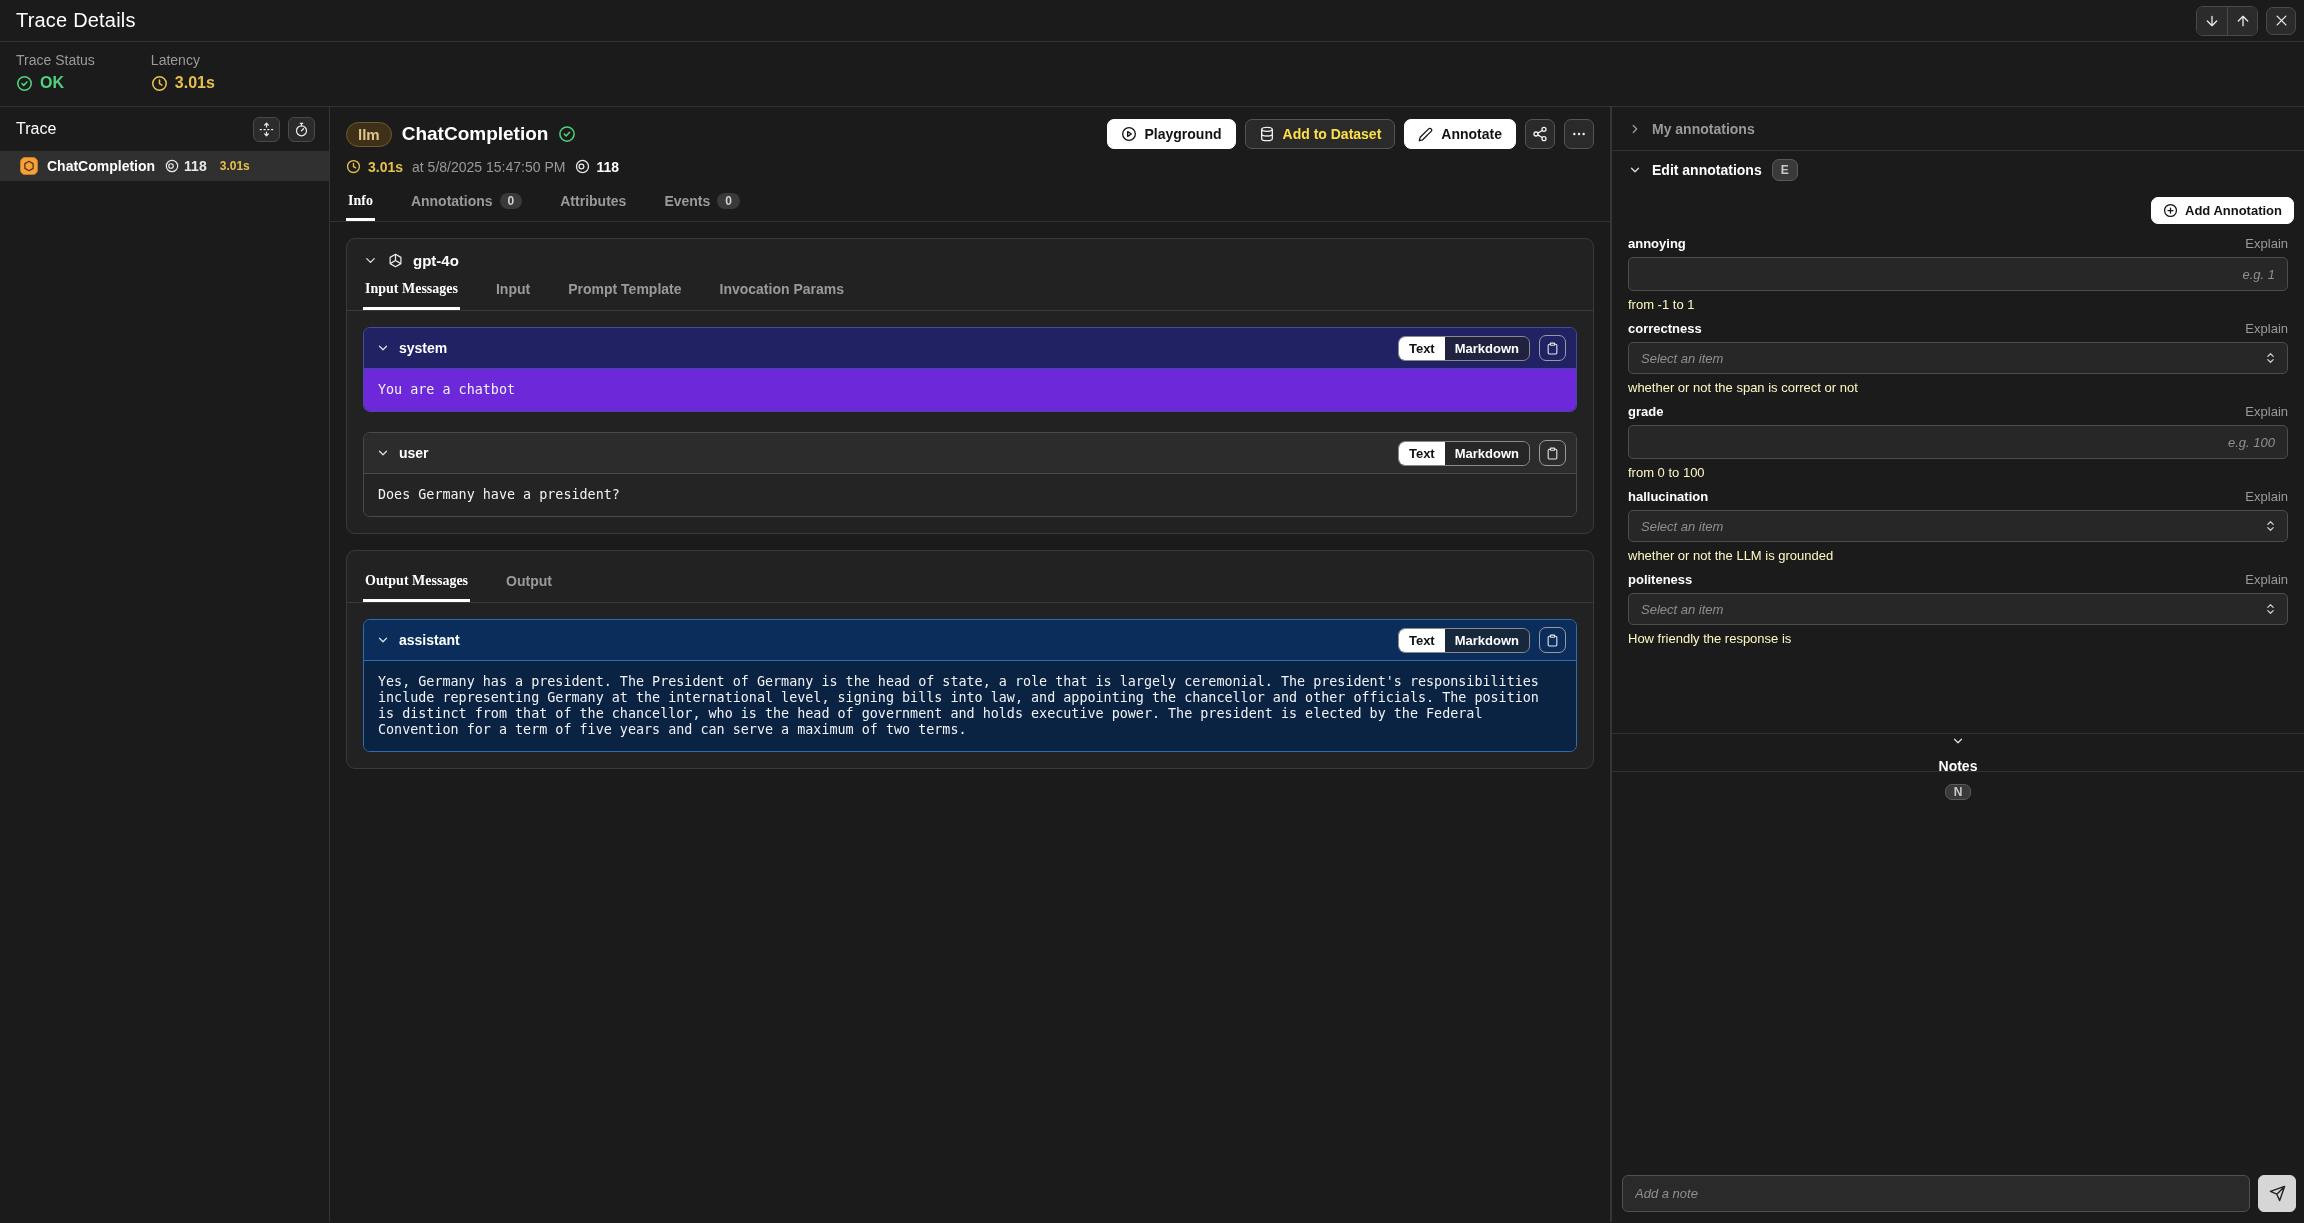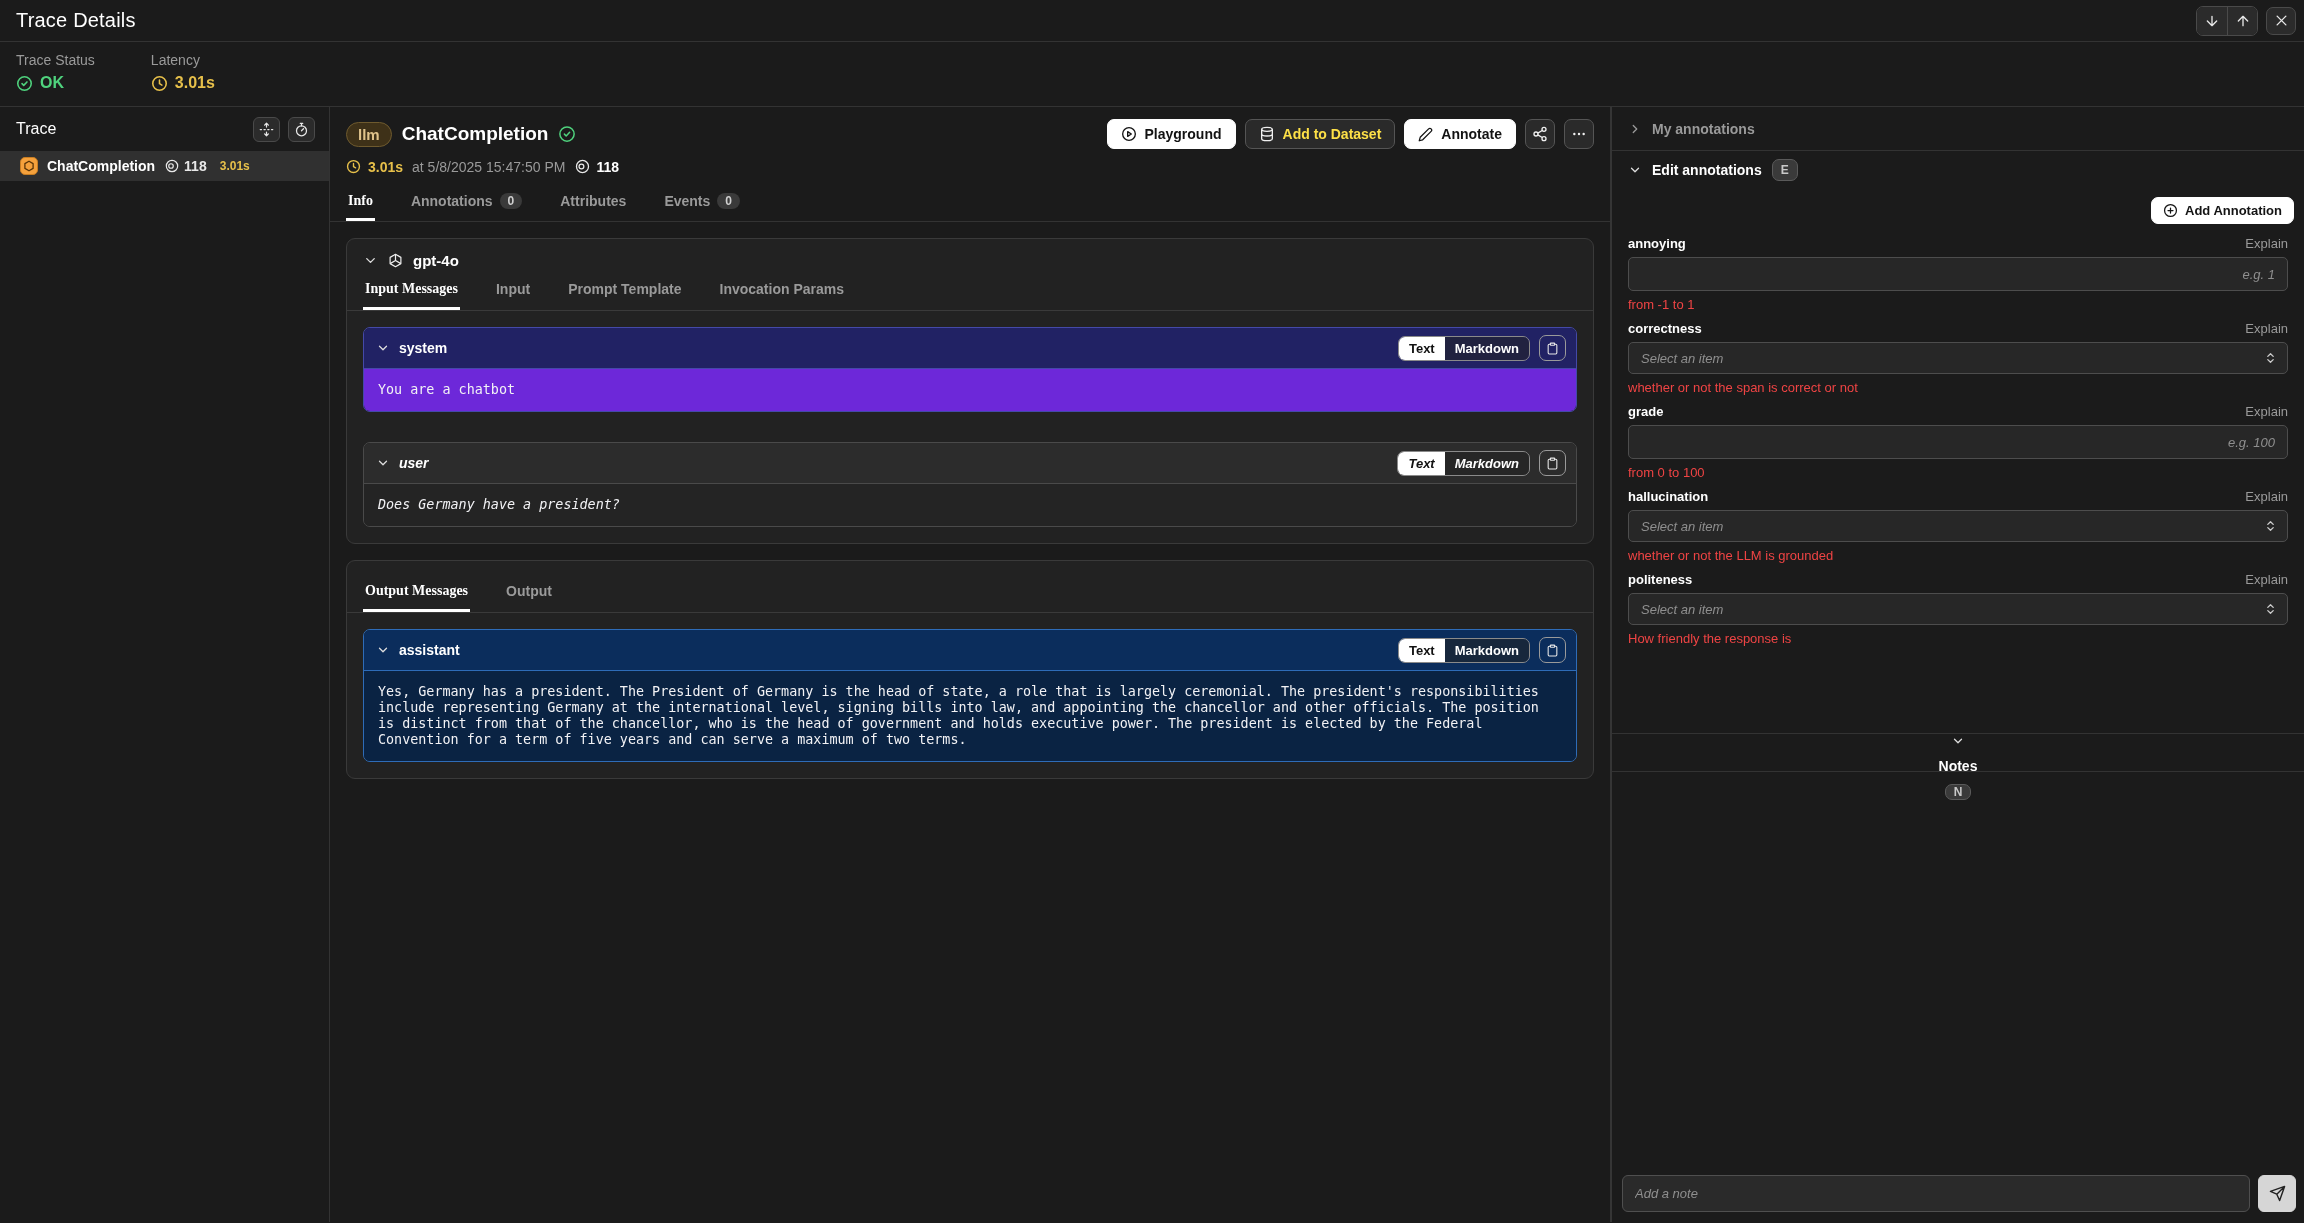--- a/index.html
+++ b/index.html
@@ -85,21 +85,21 @@
   
   .card { margin:16px; border:1px solid #3a3a3a; border-radius:9px; background:#222; overflow:hidden; }
   .card-head { display:flex; align-items:center; gap:9px; padding:13px 16px 2px 16px; }
   .card-title { font-size:15px; font-weight:700; }
   .card-tabs { display:flex; gap:34px; padding:0 16px; border-bottom:1px solid #3a3a3a; margin-top:6px; }
   .card-tabs .tab { font-size:14px; padding-bottom:10px; }
   .card-body { padding:16px; }
 
   
   .msg { border-radius:7px; border:1px solid; overflow:hidden; }
-  .msg + .msg { margin-top:30px;font-style:italic; }
+  .msg + .msg { margin-top:20px; }
   .msg-head { display:flex; align-items:center; justify-content:space-between; padding:7px 10px 7px 12px; }
   .msg-role { display:flex; align-items:center; gap:9px; font-size:14px; font-weight:700; }
   .msg-tools { display:flex; align-items:center; gap:9px; }
   .msg-body {
     padding:13px 14px; font-family:"DejaVu Sans Mono", monospace; font-size:13.4px;
     line-height:16px; color:#f2f2f5; white-space:pre-wrap; word-break:break-word;
   }
   .msg-system { border-color:#4449a8; } .msg-system .msg-head { background:#2022623; }
   .msg-system .msg-head { background:#212264; border-bottom:1px solid #4449a8; }
   .msg-system .msg-body { background:#6d28d9; }
@@ -132,21 +132,21 @@
     width:100%; height:34px; background:#272727; border:1px solid #4d4d4d; border-radius:5px;
     color:#eee; font-size:13px; padding:0 12px; text-align:right;
     font-family:"Liberation Sans", sans-serif;
   }
   .num-input::placeholder { color:#8f8f8f; font-style:italic; }
   .select {
     height:32px; background:#272727; border:1px solid #4d4d4d; border-radius:5px;
     display:flex; align-items:center; justify-content:space-between; padding:0 10px 0 12px; cursor:pointer;
   }
   .select-placeholder { color:#8f8f8f; font-style:italic; font-size:13px; }
-  .helper { color:#ef4444; font-size:13px; margin-top:6px; }
+  .helper { color:#fef9c3; font-size:13px; margin-top:6px; }
   .rp-notes-divider { border-top:1px solid #333; margin-top:78px; }
   .note-bar { position:absolute; left:10px; right:8px; bottom:10px; display:flex; gap:8px; }
   .note-input {
     flex:1; height:37px; background:#2a2a2a; border:1px solid #4f4f4f; border-radius:6px;
     color:#eee; font-size:13px; padding:0 12px; font-family:"Liberation Sans", sans-serif;
   }
   .note-input::placeholder { color:#8f8f8f; font-style:italic; }
   .send-btn { width:38px; height:37px; border-radius:6px; background:#d6d6d6; border:1px solid #d6d6d6;
               display:flex; align-items:center; justify-content:center; color:#222; cursor:pointer; }
 </style>

